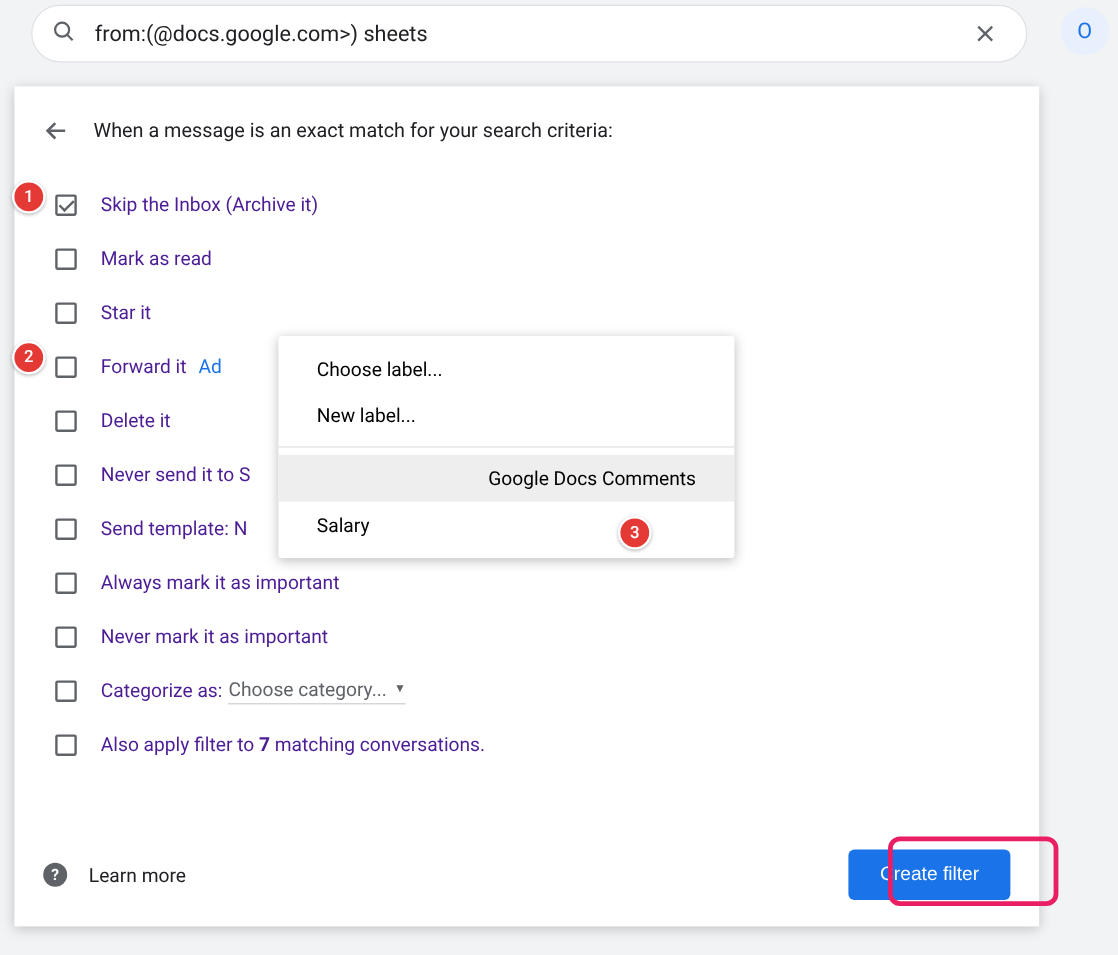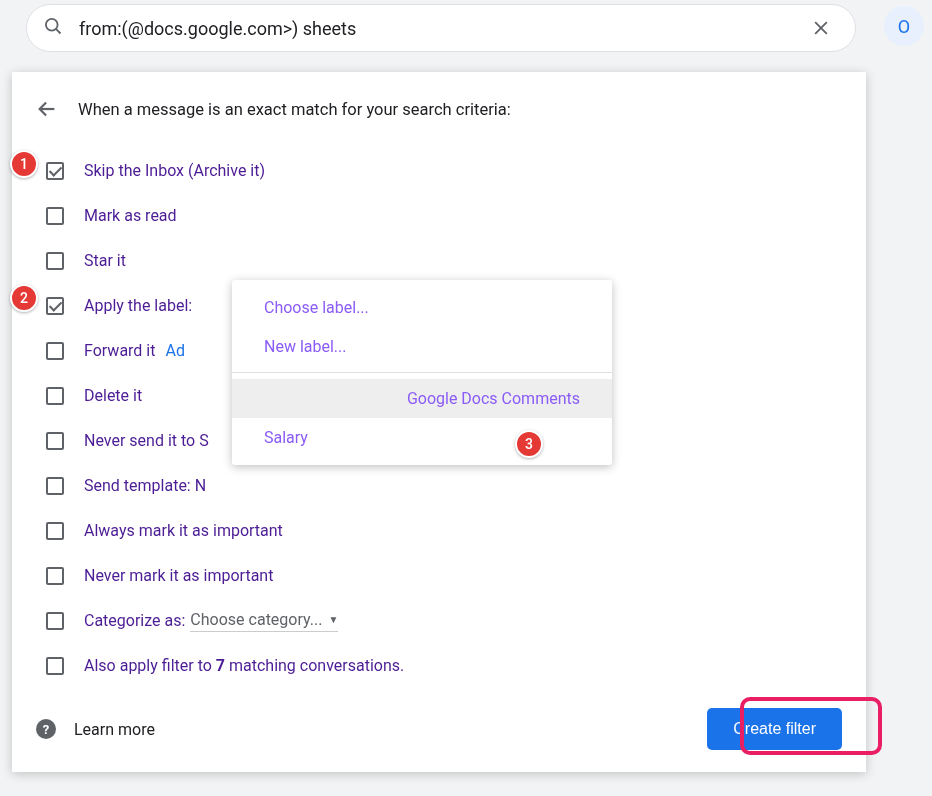--- a/index.html
+++ b/index.html
@@ -191,21 +191,21 @@
       width: 380px;
       background: #fff;
       box-shadow: 0 2px 10px rgba(0,0,0,0.25);
       border-radius: 3px;
       z-index: 100;
       padding: 8px 0;
     }
     .dropdown-item {
       padding: 10px 32px;
       font-size: 16px;
-      color: #8b5cf6;
+      color: #000000;
       cursor: pointer;
       display: flex;
       align-items: center;
     }
     .dropdown-item.selected {
       background: #eeeeee;
       text-align: right;
     }
     .dropdown-divider {
       height: 1px;
@@ -274,24 +274,20 @@
   <div class="filter-row">
     <div class="checkbox"></div>
     <span class="row-label">Mark as read</span>
   </div>
 
   <div class="filter-row">
     <div class="checkbox"></div>
     <span class="row-label">Star it</span>
   </div>
 
-  <div class="filter-row">
-    <div class="checkbox checked"></div>
-    <span class="row-label">Apply the label:</span>
-  </div>
 
   <div class="filter-row">
     <div class="checkbox"></div>
     <span class="row-label">Forward it</span>
     <span class="link-blue">Ad</span>
   </div>
 
   <div class="filter-row">
     <div class="checkbox"></div>
     <span class="row-label">Delete it</span>

